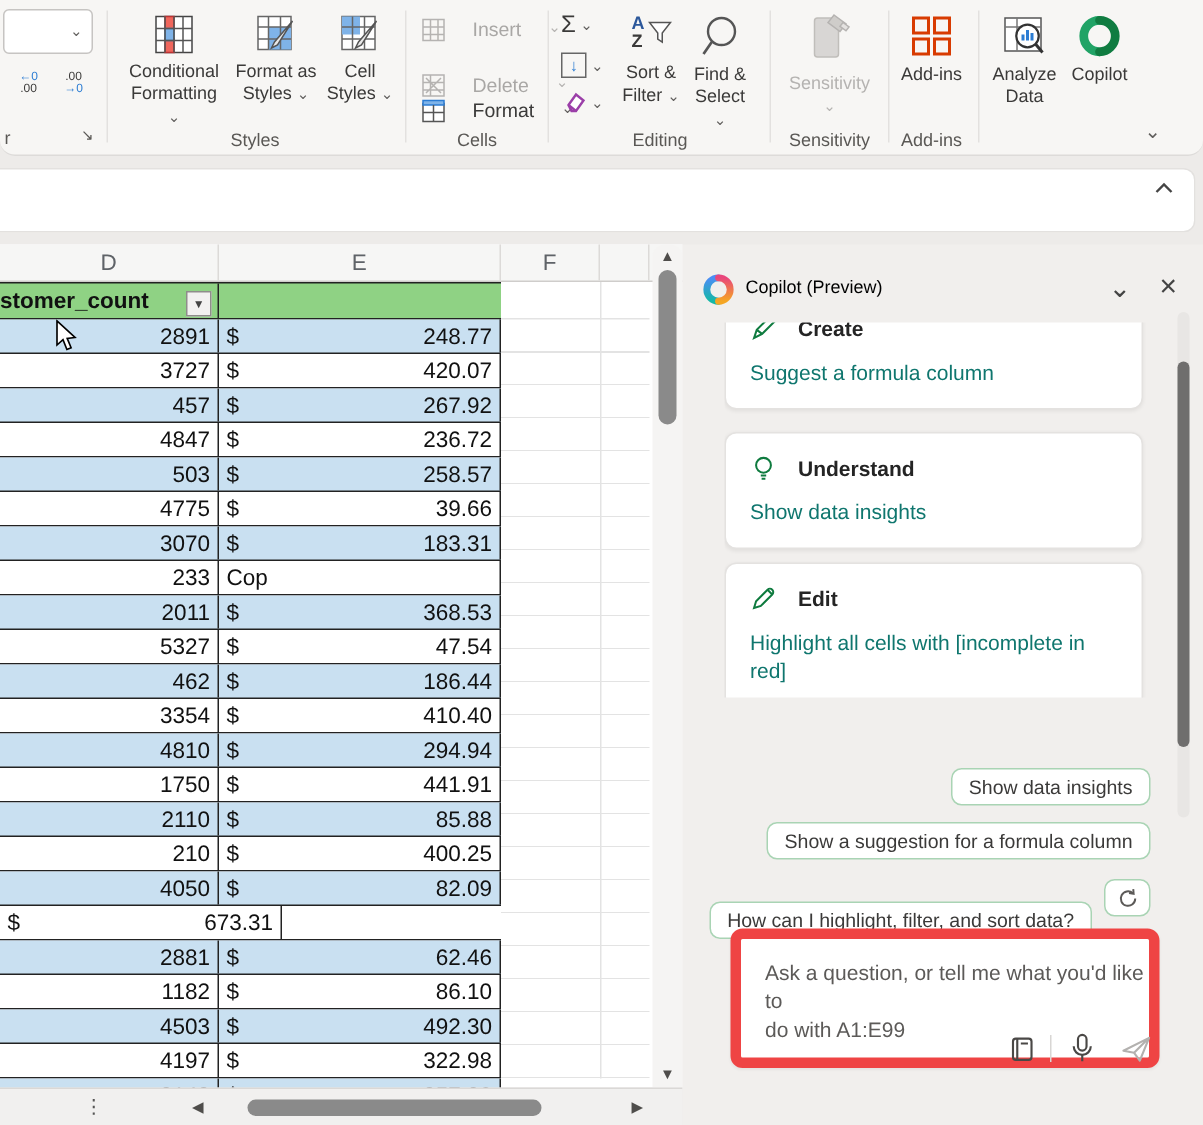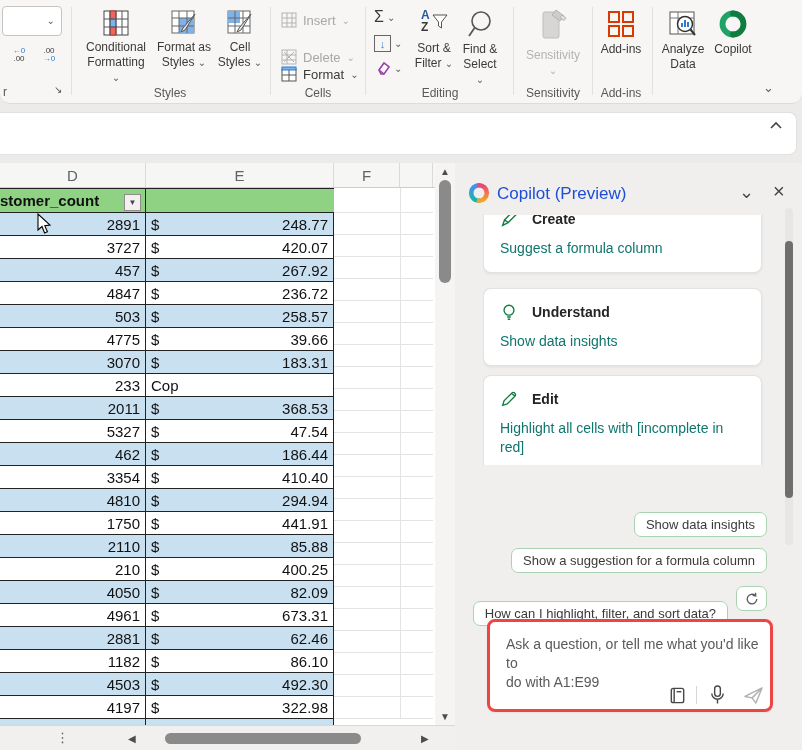--- a/index.html
+++ b/index.html
@@ -6,47 +6,47 @@
   body{width:802px;height:750px;position:relative;overflow:hidden;background:#edebe9;
        font-family:"Liberation Sans",sans-serif;-webkit-font-smoothing:antialiased}
   .a{position:absolute;box-sizing:border-box}
   
   .ribbon{left:0;top:0;width:802px;height:104px;background:#f7f6f4;border-bottom:1px solid #dddbd9;border-radius:0 0 10px 10px}
   .rsep{width:1px;top:7px;height:88px;background:#e3e1df}
   .grouplabel{font-size:12px;color:#5a5855;text-align:center}
   .bigbtn{text-align:center;font-size:12px;color:#3b3a39;line-height:15px;cursor:pointer}
   .bigbtn .ic{display:block;margin:0 auto 4px}
   .chev{font-size:10px;color:#605e5c}
-  .rowbtn{display:flex;align-items:center;gap:6px;font-size:13px;color:#3b3a39;cursor:pointer}
+  .rowbtn{display:flex;gap:18px;font-size:13px;color:#3b3a39;cursor:pointer}
   .rowbtn.disabled{color:#a9a7a5}
   .smallbtn{display:flex;align-items:center;gap:3px;cursor:pointer}
   .combo{background:#fff;border:1px solid #c6c4c2;border-radius:4px}
   .decbtn{font-size:8px;line-height:8px;color:#3b3a39;text-align:center;cursor:pointer}
   .decbtn .blue{color:#2b7cd3}
   
   .colhead{background:#f6f6f5;border-bottom:1px solid #cfcdcb;color:#5f6368;font-size:15px}
   .colcell{display:flex;align-items:center;justify-content:center;border-right:1px solid #dcdad8;height:100%}
   .thead{background:#8fd284;border-top:1px solid #222;border-bottom:1px solid #222}
   .thcell{font-weight:bold;font-size:15px;color:#111;display:flex;align-items:center;height:100%;border-right:1px solid #222;position:relative;overflow:hidden;white-space:nowrap}
   .filterbtn{position:absolute;right:4px;top:5px;width:15px;height:15px;background:#f2f1f0;border:1px solid #8f8d8b;display:flex;align-items:center;justify-content:center;font-size:8px;color:#444;cursor:pointer}
   .trow{display:flex;height:22px;border-bottom:1px solid #222;background:#fff}
   .trow.banded{background:#c9e0f1}
   .td{font-size:15px;color:#111;display:flex;align-items:center;box-sizing:border-box;overflow:hidden}
   .td.d{width:146px;border-right:1px solid #222;justify-content:flex-end;padding-right:5px}
   .td.e{width:188px;border-right:1px solid #222;justify-content:space-between;padding:0 5px}
   .scrthumb{background:#8a8a8a;border-radius:7px}
   .scrarrow{color:#4f4d4b;font-size:10px;line-height:10px}
   
   .pane{left:455px;top:163px;width:347px;height:587px;background:#f1efed}
-  .pane-title{font-size:17px;color:#1d4ed8}
+  .pane-title{font-size:12px;color:#000000}
   .card{background:#fff;border:1px solid #e4e2e0;border-radius:8px;box-shadow:0 1px 3px rgba(0,0,0,.07);padding:14px 16px;width:279px;box-sizing:border-box}
   .card .trow2{display:flex;align-items:center;gap:14px;font-size:14px;font-weight:bold;color:#242424}
   .card .body{margin-top:11px;font-size:14px;color:#0f766e;line-height:19px}
   .chip{position:absolute;right:35px;height:25px;background:#fff;border:1px solid #a9d4b4;border-radius:7px;display:flex;align-items:center;padding:0 11px;font-size:13px;color:#3b3a39;box-sizing:border-box;cursor:pointer;white-space:nowrap}
-  .inputbox{background:#fff;border:3px solid #ef4444;border-radius:8px;box-shadow:0 1px 2px rgba(0,0,0,.05)}
+  .inputbox{background:#fff;border:7px solid #ef4444;border-radius:8px;box-shadow:0 1px 2px rgba(0,0,0,.05)}
   .ph{font-size:14px;color:#5c5a58;line-height:19px}
 </style>
 </head>
 <body>
 
 <div id="app" class="a" style="inset:0">
 
   <div class="a ribbon">
 
     <div class="a combo" style="left:2px;top:6px;width:60px;height:30px">
@@ -368,21 +368,20 @@
           </div>
         </div>
         <div class="trow banded">
           <div class="td d">4050</div>
           <div class="td e">
             <span>$</span>
             <span>82.09</span>
           </div>
         </div>
         <div class="trow">
-          <div class="td d">4961</div>
           <div class="td e">
             <span>$</span>
             <span>673.31</span>
           </div>
         </div>
         <div class="trow banded">
           <div class="td d">2881</div>
           <div class="td e">
             <span>$</span>
             <span>62.46</span>

